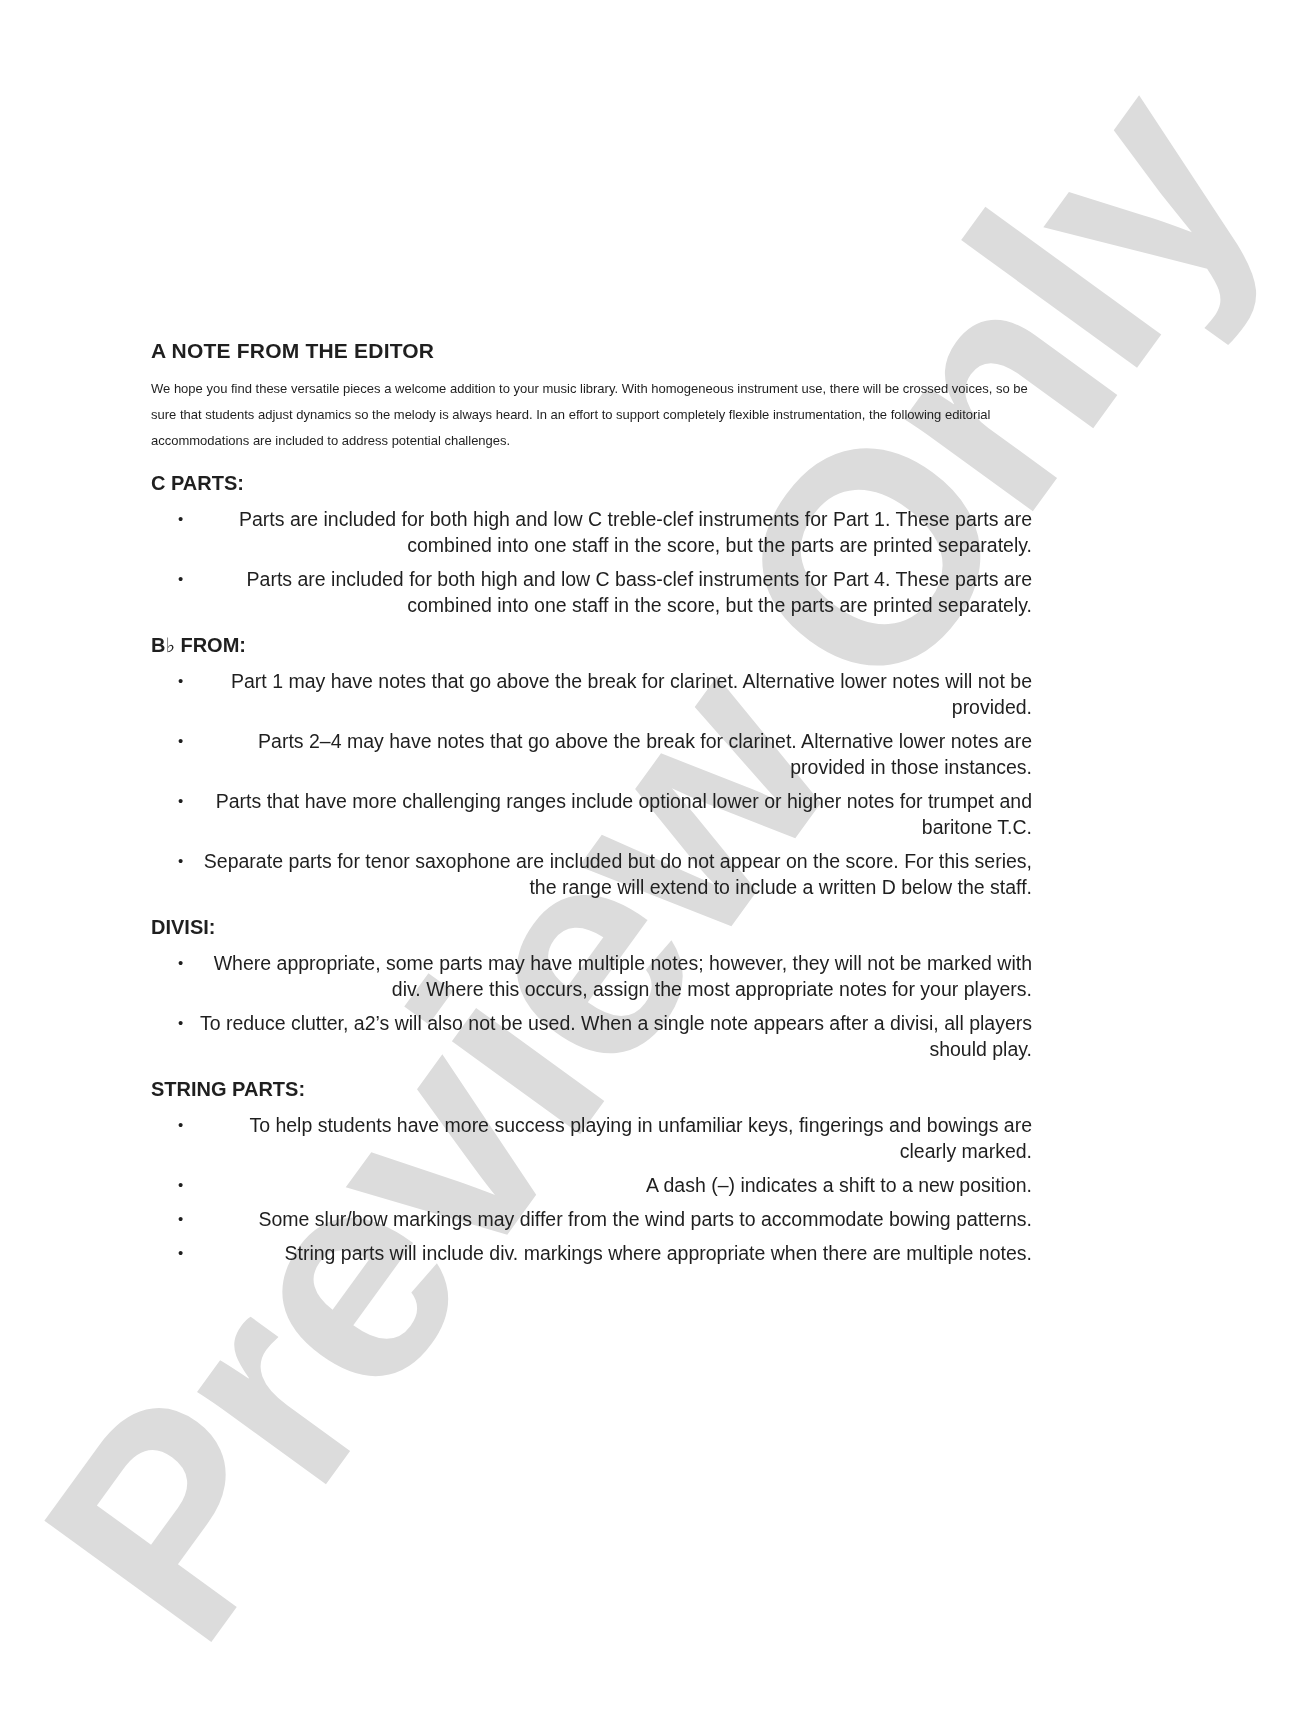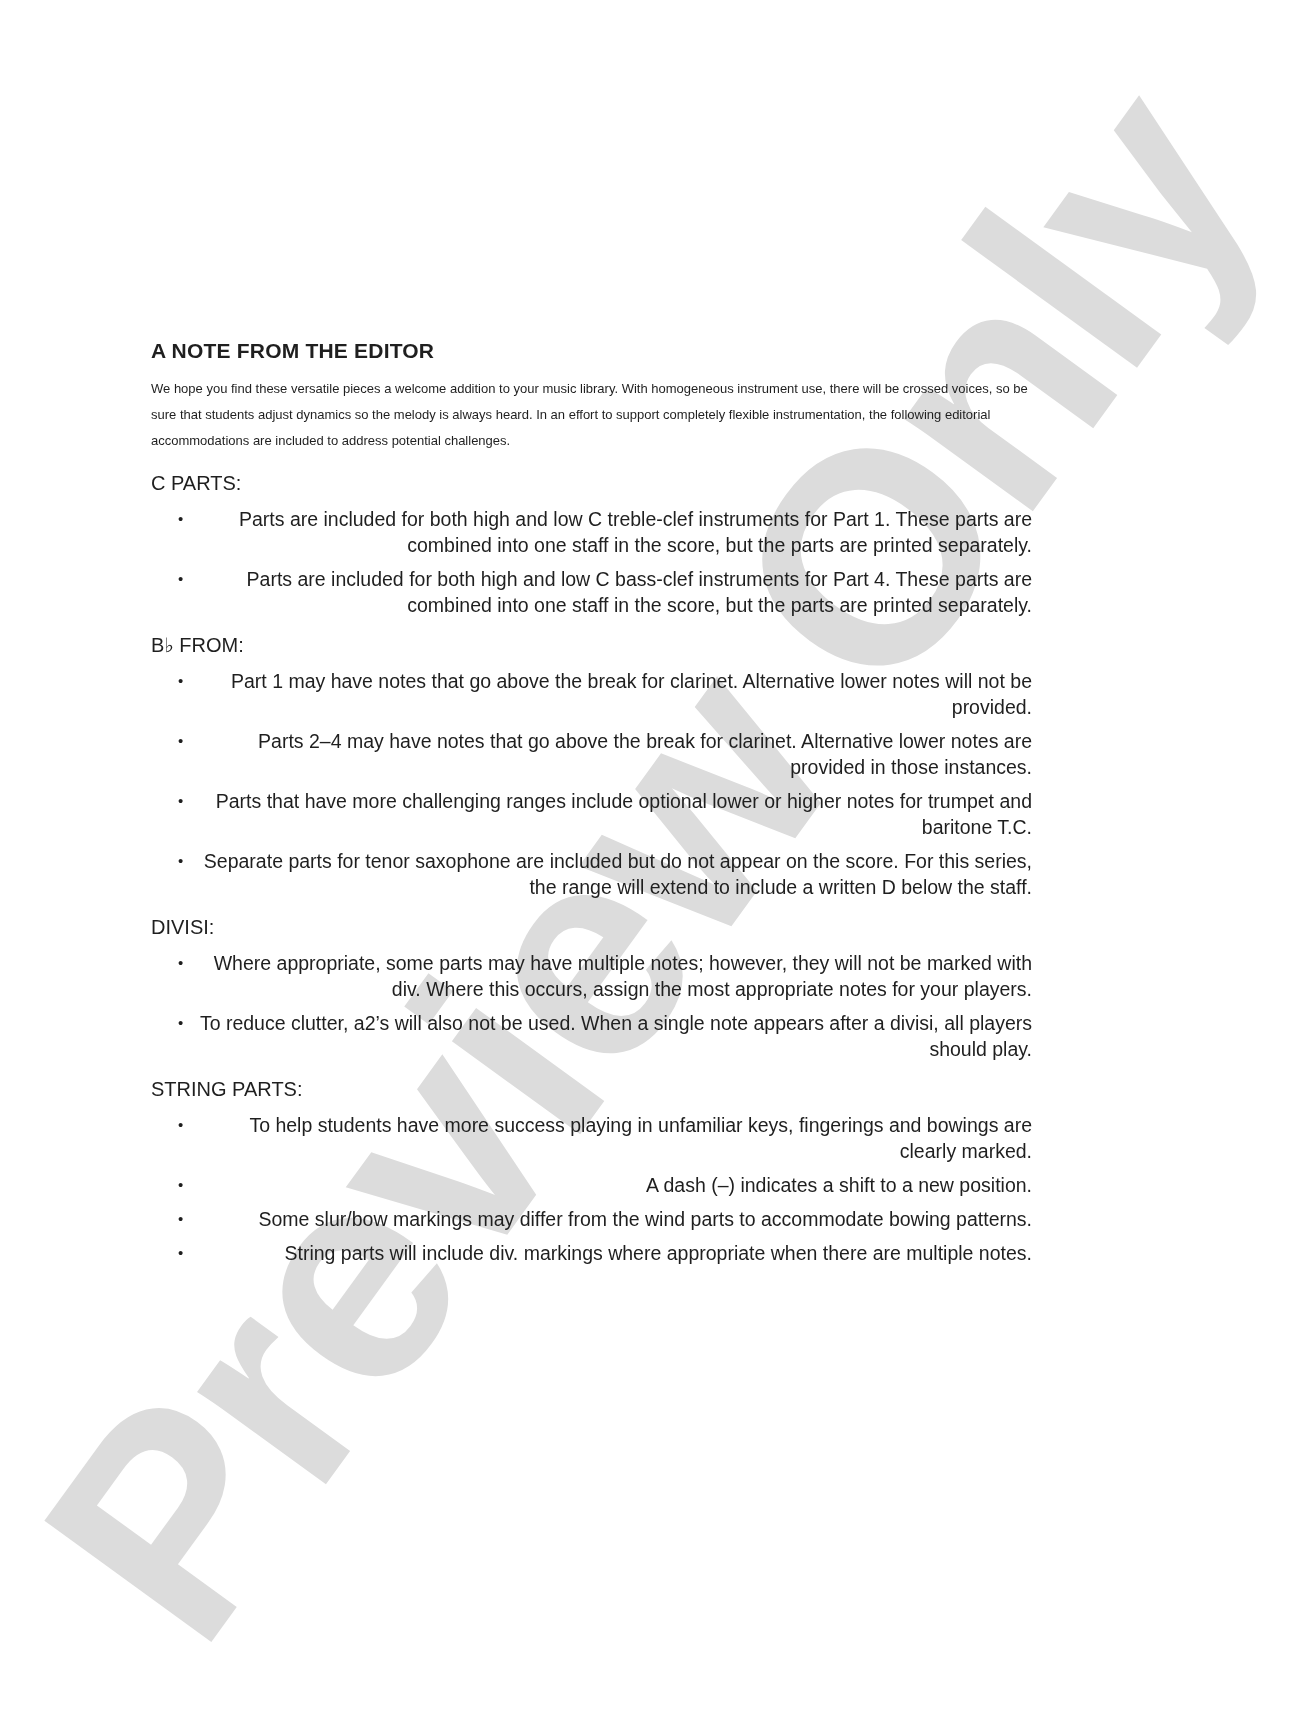--- a/index.html
+++ b/index.html
@@ -47,21 +47,21 @@
   }
   .intro {
     font-size: 13px;
     line-height: 26px;
     margin: 0 4px 16px 0;
   }
   .section {
     margin: 0 0 14px 0;
   }
   .section-heading {
-    font-weight: normal;
+    font-weight: bold;
     font-size: 20px;
     line-height: 26px;
     margin: 0 0 10px 0;
   }
   .bullet {
     display: flex;
     align-items: flex-start;
     margin: 0 0 8px 0;
   }
   .bullet-marker {

